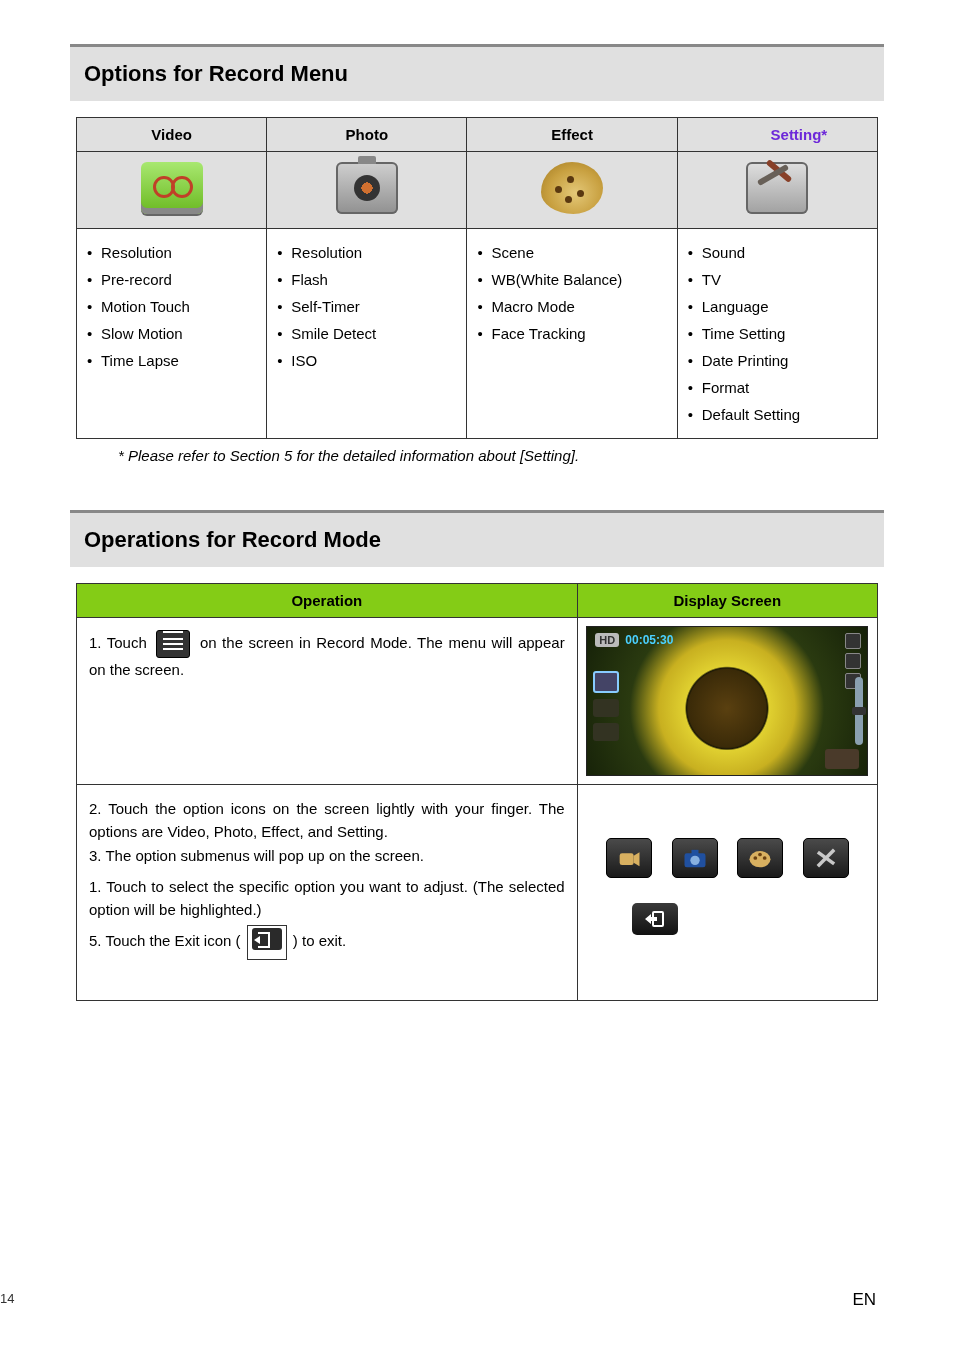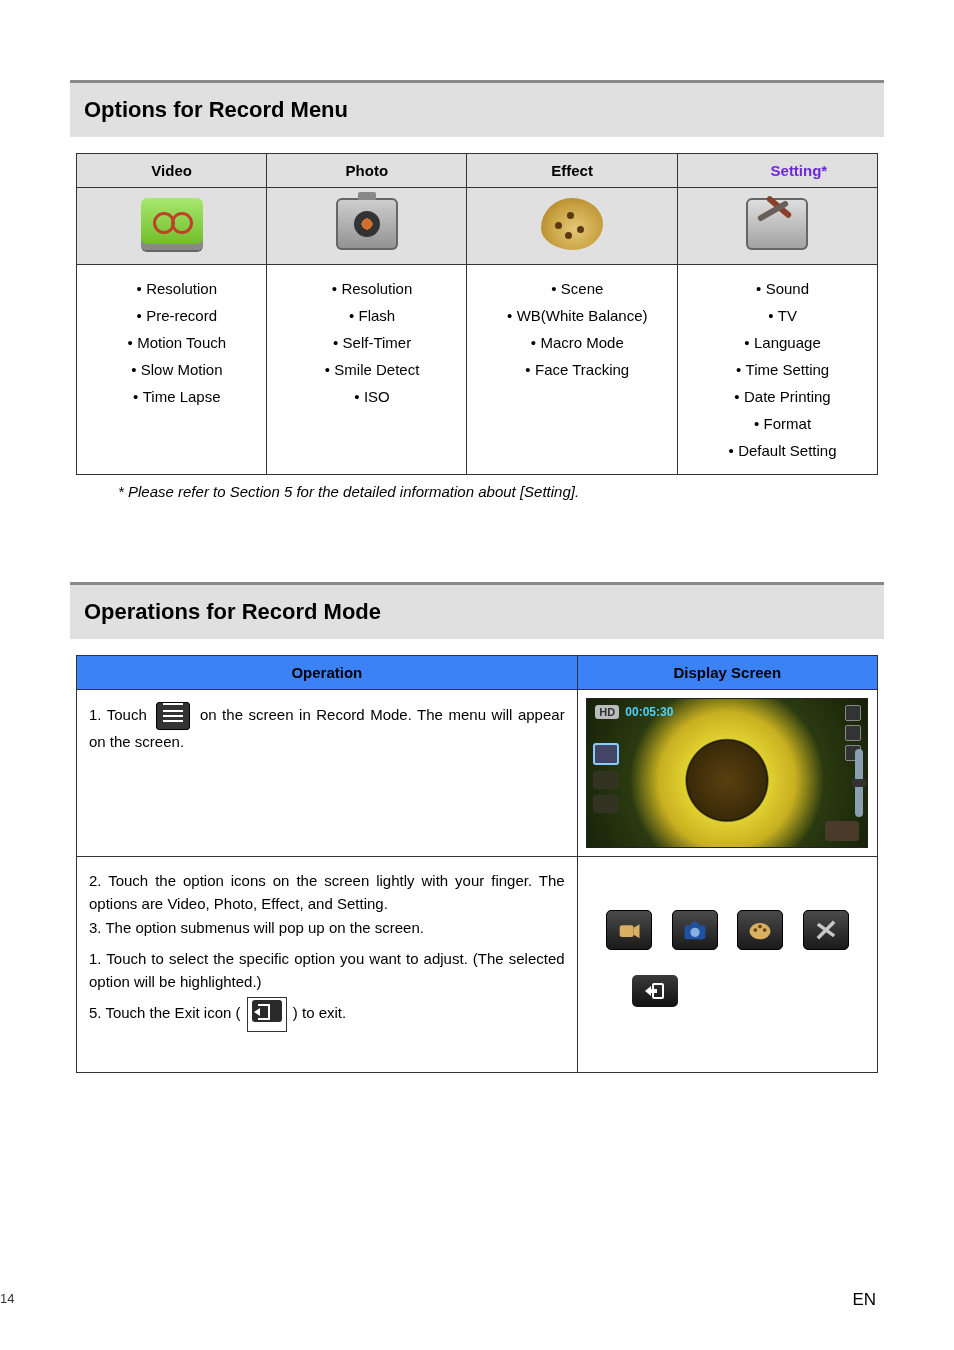--- a/index.html
+++ b/index.html
@@ -12,36 +12,34 @@
     color: #000;
     position: relative;
   }
   .page {
     padding: 44px 70px 0 70px;
   }
   .section-header {
     background: #e0e0e0;
     border-top: 3px solid #888;
     padding: 14px 14px 14px 14px;
-    margin-top: 36px;
   }
   .section-header h2 {
     margin: 0;
     font-size: 22px;
     font-weight: bold;
   }
   .tbl {
     border-collapse: collapse;
     width: 802px;
     margin: 16px 0 0 6px;
   }
   .tbl th, .tbl td {
     border: 1px solid #333;
     vertical-align: top;
-    text-align: center;
   }
   .tbl th {
     background: #e0e0e0;
     padding: 8px 4px;
     font-weight: bold;
     font-size: 15px;
     text-align: center;
   }
   .tbl th.setting-col { color: #6d28d9; padding-left: 47px; }
   .icon-cell {
@@ -63,21 +61,21 @@
     font-style: italic;
     font-size: 15px;
     margin: 8px 0 0 48px;
   }
   .h-gap { height: 46px; }
 
   
   .tbl2 { border-collapse: collapse; width: 802px; margin: 16px 0 0 6px; }
   .tbl2 th, .tbl2 td { border: 1px solid #333; vertical-align: top; }
   .tbl2 th {
-    background: #3b82f6;
+    background: #84cc16;
     font-weight: bold;
     padding: 8px 4px;
     font-size: 15px;
     text-align: center;
   }
   .op-cell {
     padding: 12px 12px;
     font-size: 15px;
     line-height: 1.55;
     text-align: justify;

